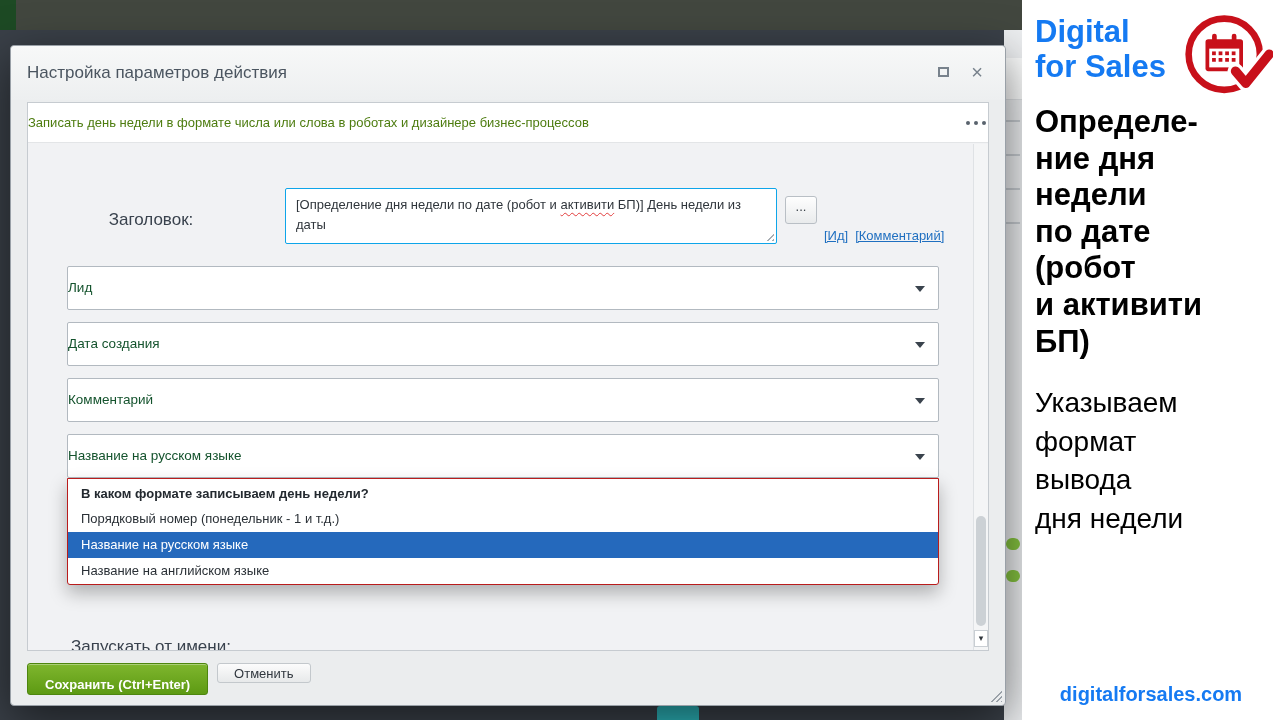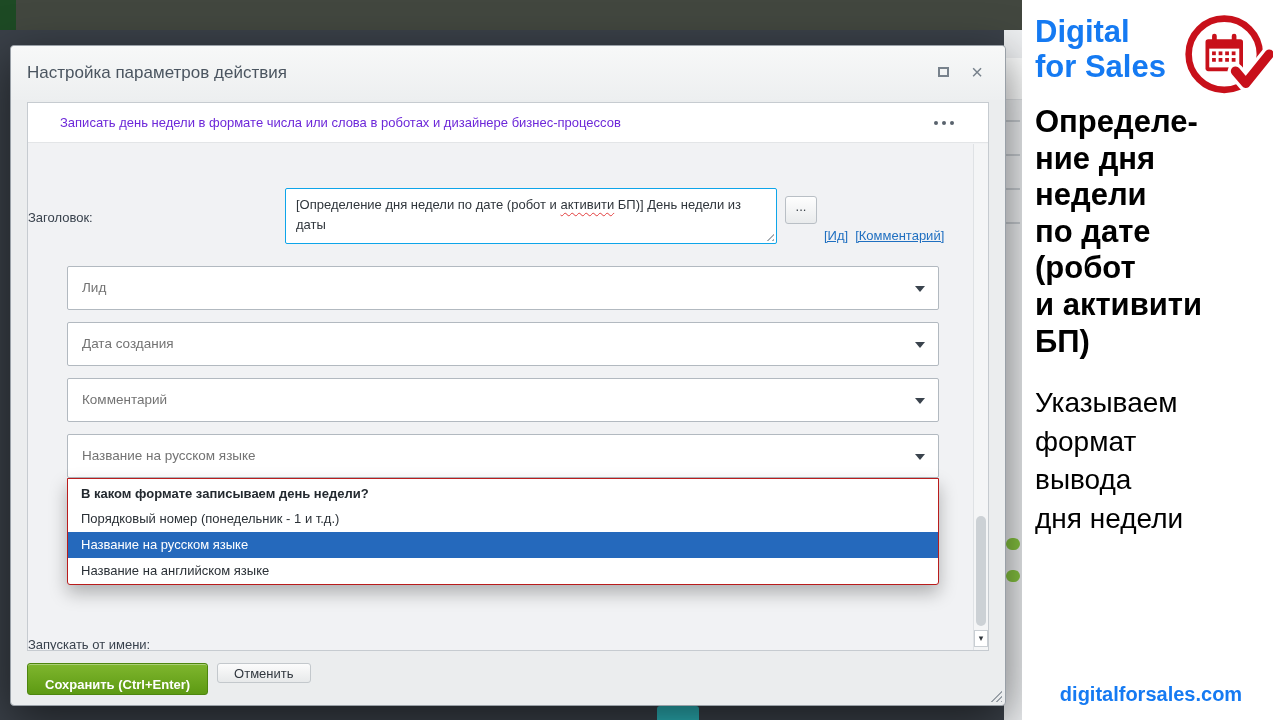--- a/index.html
+++ b/index.html
@@ -20,42 +20,42 @@
            border:1px solid #99a0a7; border-radius:4px; box-shadow:0 14px 48px rgba(0,0,0,.55); }
   .titlebar { position:absolute; left:0; top:0; right:0; height:54px; border-radius:4px 4px 0 0;
               background:linear-gradient(#f7f8f8,#edeff0); }
   .modal-title { position:absolute; left:16px; top:17px; font-size:17px; color:#4b5560; }
   .win-controls { position:absolute; right:22px; top:19px; display:flex; gap:22px; align-items:center; }
   .btn-restore { width:11px; height:10px; border:2px solid #78828c; background:transparent; cursor:pointer; }
   .btn-close { font-size:20px; line-height:14px; color:#78828c; cursor:pointer; }
 
   .panel { position:absolute; left:16px; right:16px; top:56px; bottom:54px; background:#f1f2f4; border:1px solid #c6cbd0; }
   .section-header { position:relative; height:40px; background:#fff; border-bottom:1px solid #e3e5e7;
-                    display:flex; align-items:center; padding:0 32px; font-size:13px; color:#6d28d9; }
+                    display:flex; align-items:center; padding:0 0; font-size:13px; color:#4d7c0f; }
   .dots { margin-left:auto; display:flex; gap:4px; cursor:pointer; padding:6px 2px; }
   .dots i { width:4px; height:4px; border-radius:50%; background:#59636d; }
 
   .form-area { position:absolute; left:0; right:0; top:41px; bottom:0; overflow:hidden; }
 
-  .fld-label { position:absolute; left:0; width:246px; text-align:left; font-size:13px; color:#39424d; }
+  .fld-label { position:absolute; left:0; width:246px; text-align:center; font-size:17px; color:#39424d; }
   .textarea { position:absolute; left:257px; top:44px; width:492px; height:56px; background:#fff;
               border:1px solid #0ea5e9; border-radius:2px; padding:6px 10px; font-size:13px; line-height:1.5;
               color:#2f353b; overflow:hidden; }
   .misspell { text-decoration:underline wavy #e23d3d 1px; text-underline-offset:3px; }
   .ta-grip { position:absolute; right:2px; bottom:2px; width:10px; height:10px;
              background:repeating-linear-gradient(135deg,transparent 0 2px,#a7adb3 2px 3.5px);
              clip-path:polygon(100% 0,100% 100%,0 100%); }
   .mini-btn { position:absolute; width:32px; height:28px; background:linear-gradient(#fefefe,#e9ebec);
               border:1px solid #b9bfc5; border-radius:3px; font-size:13px; color:#3c434b;
               text-align:center; line-height:20px; cursor:pointer; }
   .links { position:absolute; left:796px; top:65px; font-size:13px; white-space:nowrap;margin-top:19px; }
   .links a { color:#1f6fc0; text-decoration:underline; margin-right:7px; cursor:pointer; }
 
   .select { position:absolute; left:39px; width:872px; height:44px; background:#fff; border:1px solid #b2b9c0;
-            border-radius:2px; font-size:13.5px; color:#737373; line-height:42px; padding-left:14px; cursor:pointer; }
+            border-radius:2px; font-size:13.5px; color:#14532d; line-height:42px; cursor:pointer; }
   .chevron { position:absolute; right:13px; top:19px; width:0; height:0;
              border-left:5px solid transparent; border-right:5px solid transparent; border-top:6px solid #3a434d; }
 
   .dropdown { position:absolute; left:39px; top:334px; width:872px; background:#fff; border:1px solid #b91c1c;
               border-radius:0 0 3px 3px; box-shadow:0 8px 18px rgba(0,0,0,.28); z-index:5; }
   .dd-question { padding:7px 13px 5px; font-size:13px; font-weight:bold; color:#23292f; cursor:default; }
   .dd-option { padding:5px 13px 6px; font-size:13px; color:#2a3036; cursor:pointer; }
   .dd-option.selected { background:#2569bc; color:#fff; }
 
   .runas-label { top:493px; }

